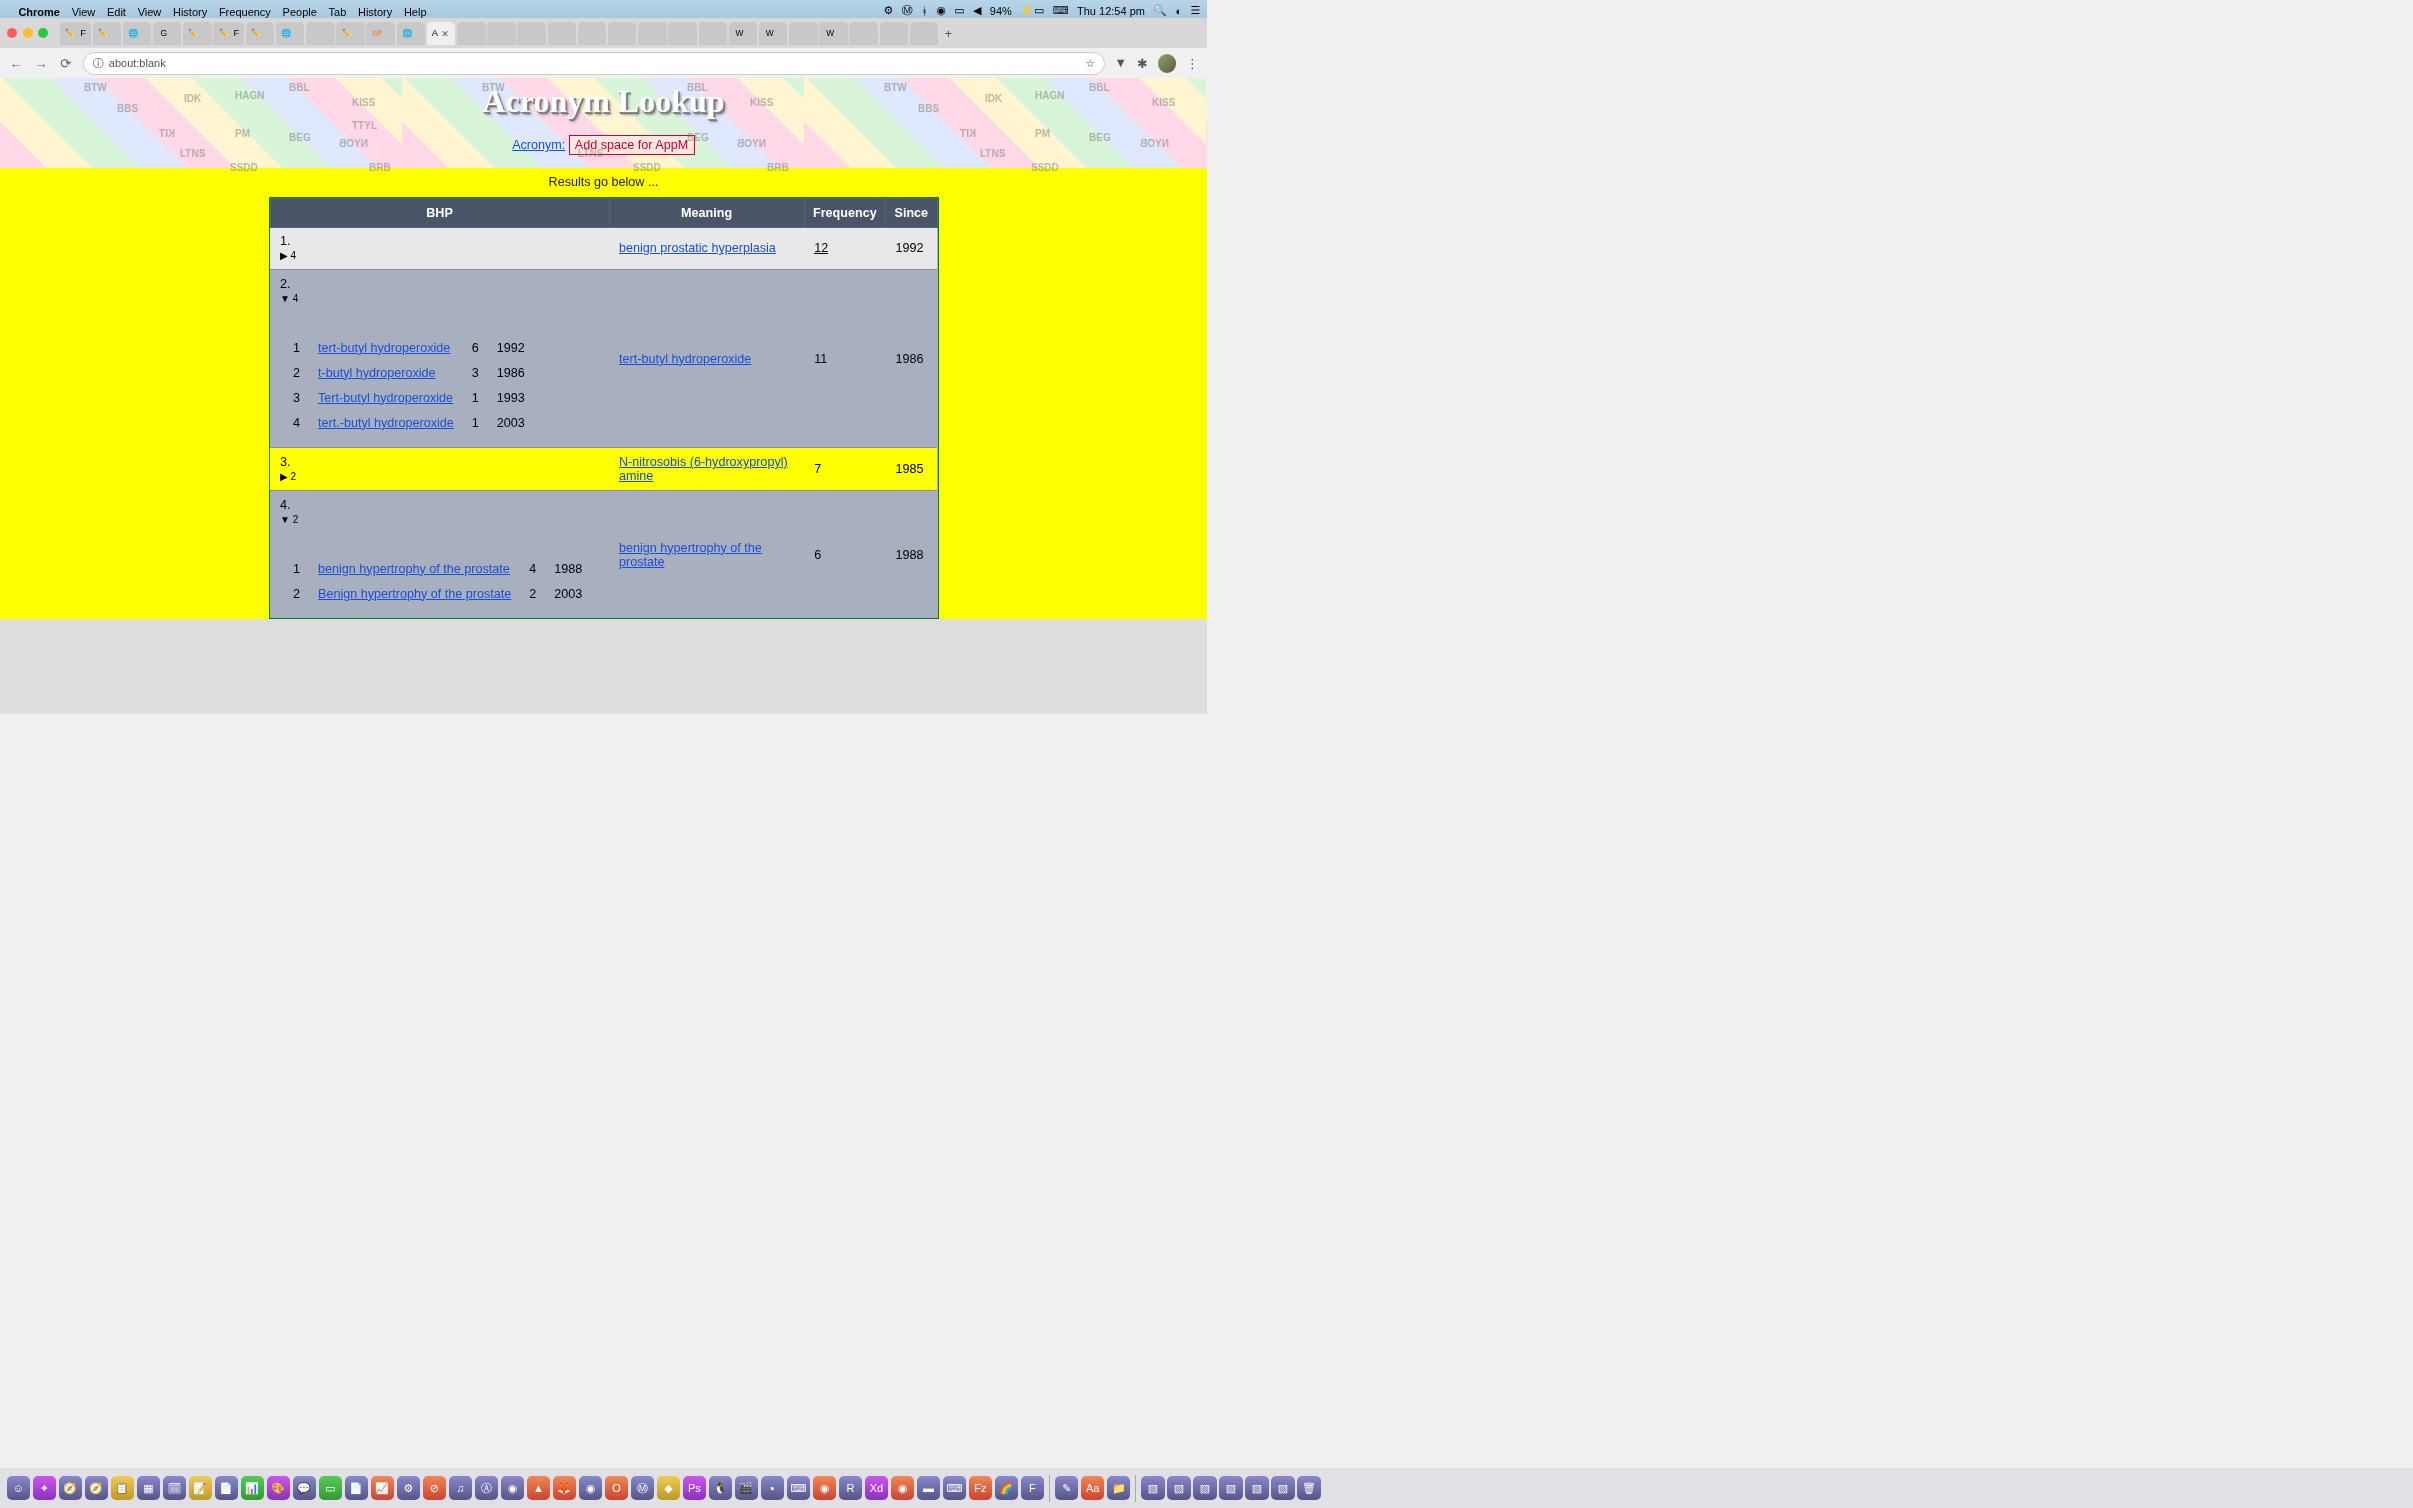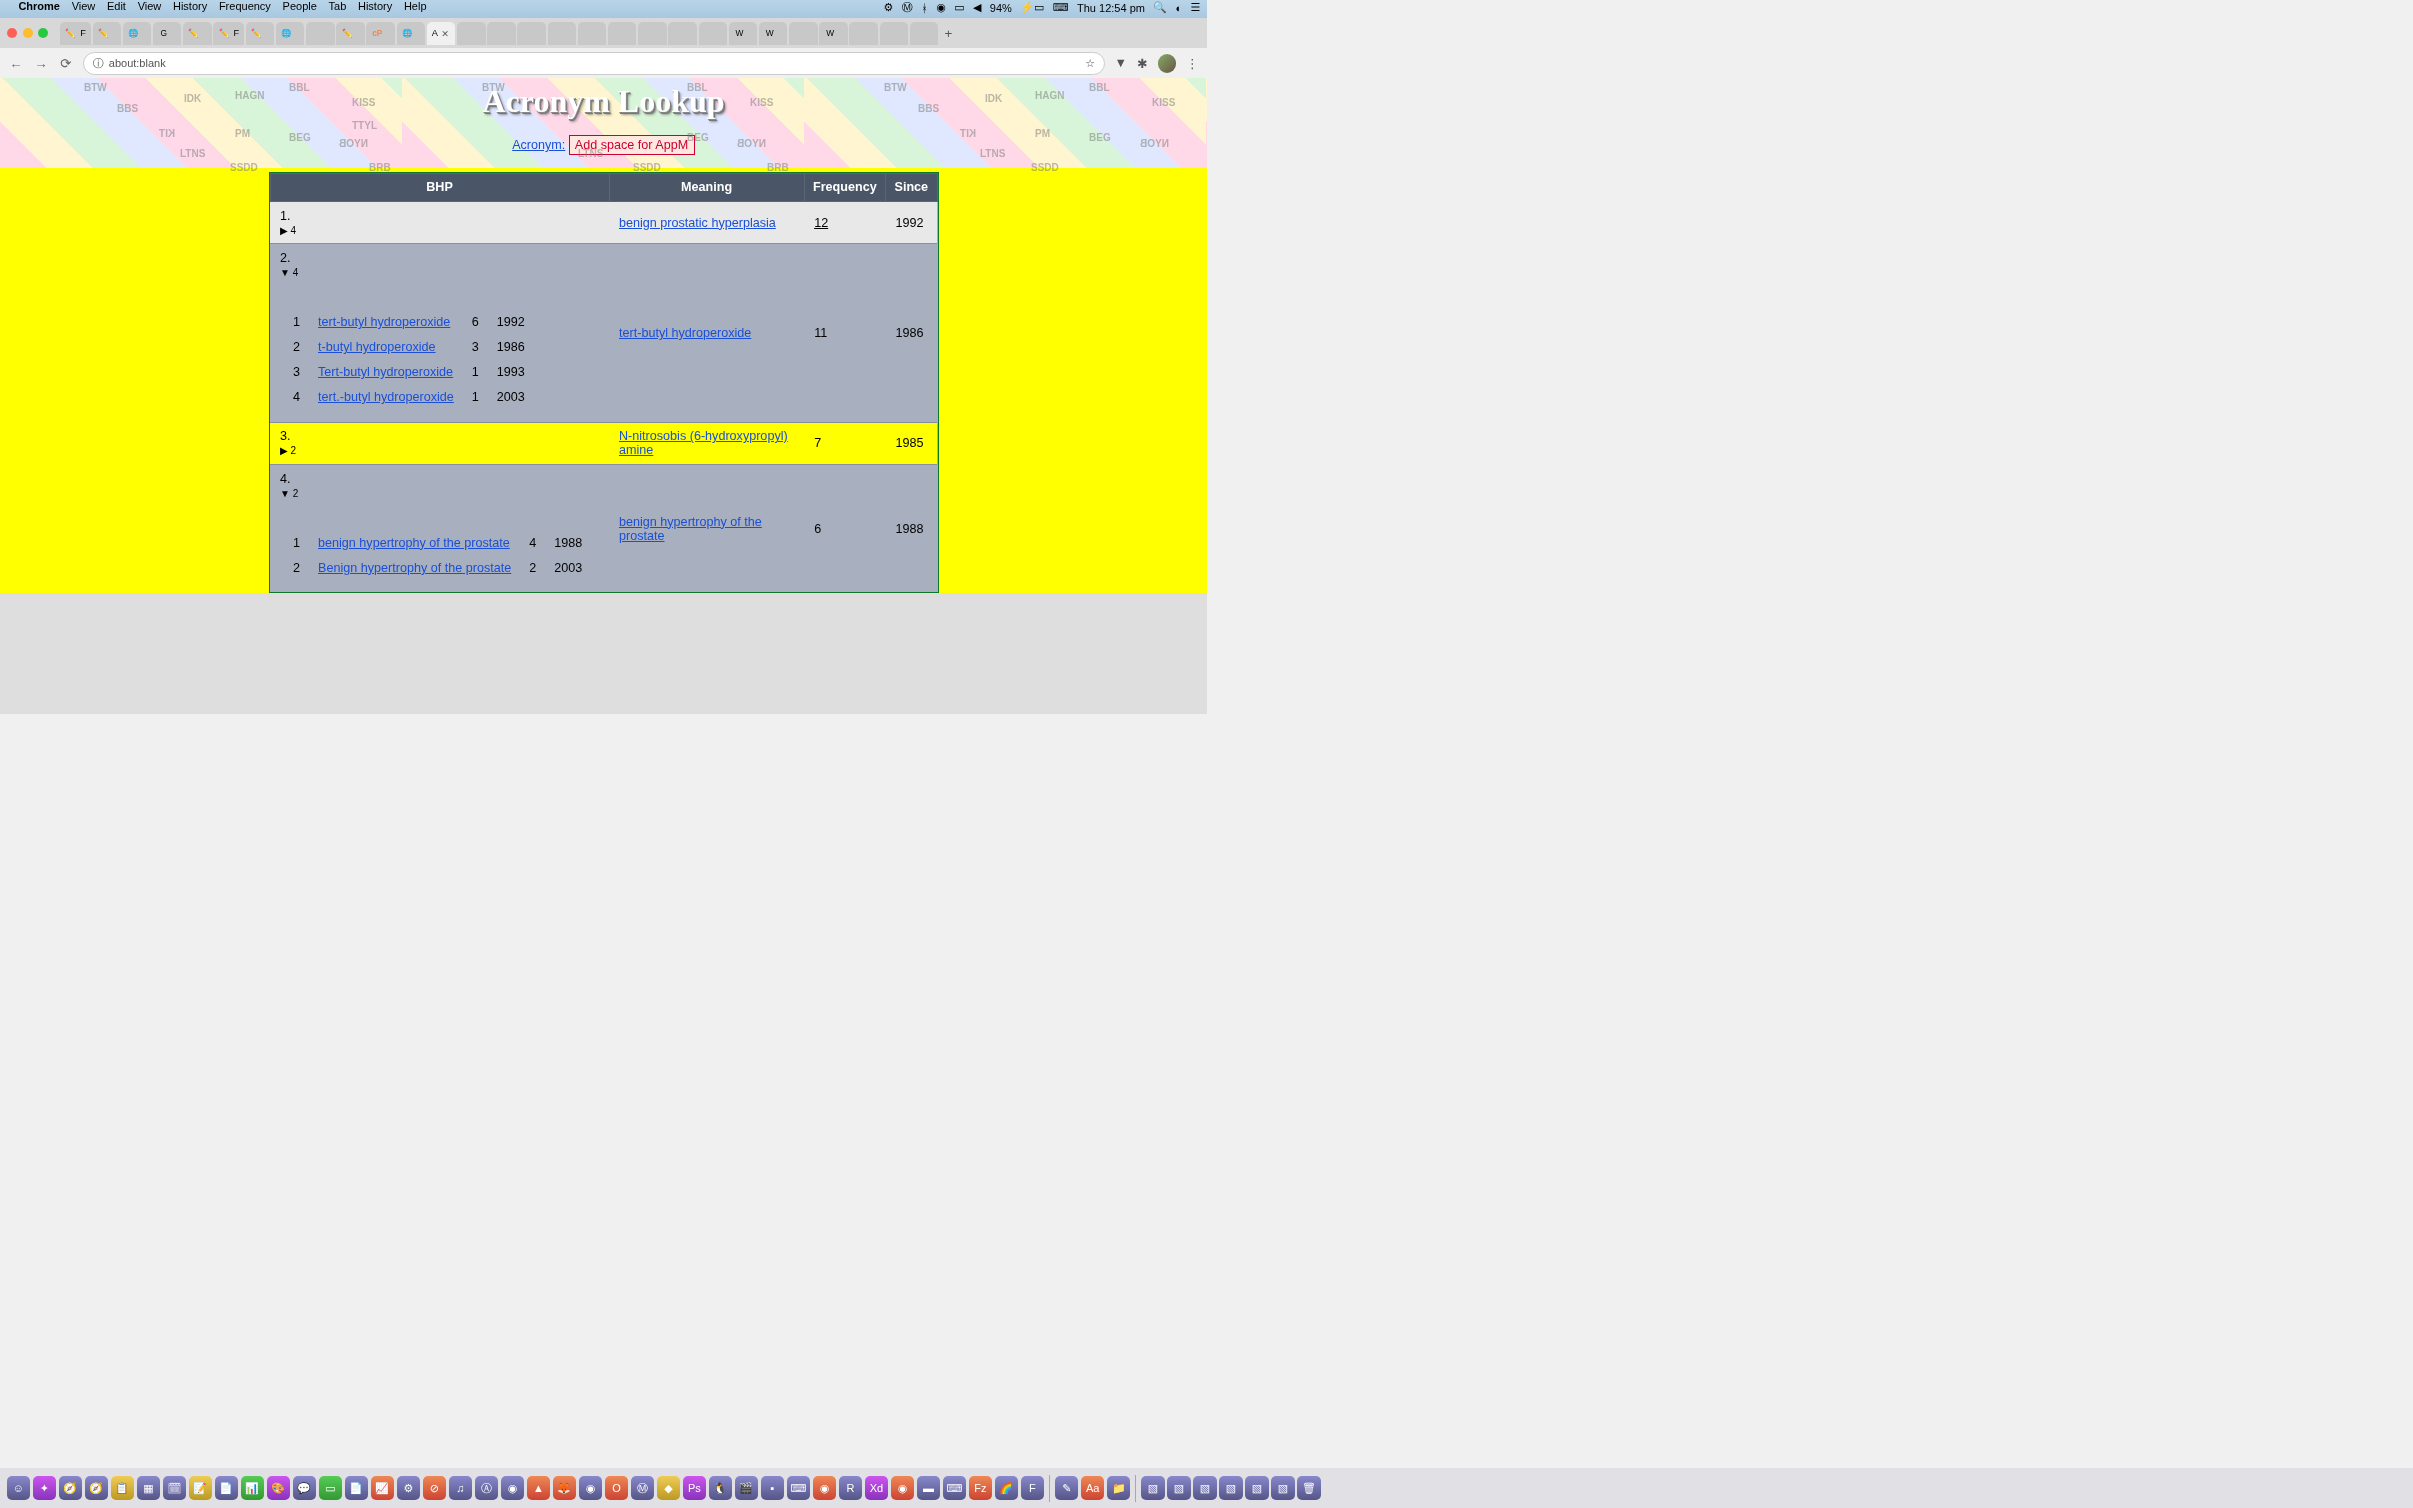--- a/index.html
+++ b/index.html
@@ -1,19 +1,19 @@
 <!DOCTYPE html>
 <html style="font-size:13.4px"><head>
   <meta charset="utf-8">
   <style>
     * { margin: 0; padding: 0; box-sizing: border-box; }
     body { font-family: -apple-system, BlinkMacSystemFont, "Segoe UI", Helvetica, sans-serif; background: #f0f0f0; width: 1207px; height: 754px; overflow: hidden; }
     
     
-    .menubar { height: 18.4px; background: linear-gradient(#b8d4e8, #a8c8e0); display: flex; align-items: flex-start; padding: 0 6.7px; font-size: 11px; color: #000; }
+    .menubar { height: 18.4px; background: linear-gradient(#b8d4e8, #a8c8e0); display: flex; align-items: flex-end; padding: 0 6.7px; font-size: 11px; color: #000; }
     .menubar .left { display: flex; align-items: center; gap: 11.7px; }
     .menubar .right { margin-left: auto; display: flex; align-items: center; gap: 8.4px; }
     .apple { font-size: 11.7px; }
     .bold { font-weight: 600; }
     .menubar-icon { font-size: 11px; }
     
     
     .browser { background: #dedede; }
     .tabstrip { height: 30px; background: #d8d8d8; display: flex; align-items: center; padding: 0 6.7px; gap: 1.7px; }
     .traffic { display: flex; gap: 5.9px; margin-right: 10px; }
@@ -228,20 +228,21 @@
       <span class="bgtext" style="top:84px;left:1031px">SSDD</span>
 
       <div class="title3d">Acronym Lookup</div>
       <div class="promptrow">
         <a href="#">Acronym:</a>
         <input type="text" value="Add space for AppML" style="">
       </div>
     </div>
 
     <div class="yellowzone">
+      <div class="resultshdr">Results go below ...</div>
       <div class="tablewrap">
         <table class="results">
           <thead>
             <tr>
               <th style="width:339px">BHP</th>
               <th>Meaning</th>
               <th style="width:67px">Frequency</th>
               <th style="width:46px">Since</th>
             </tr>
           </thead>

